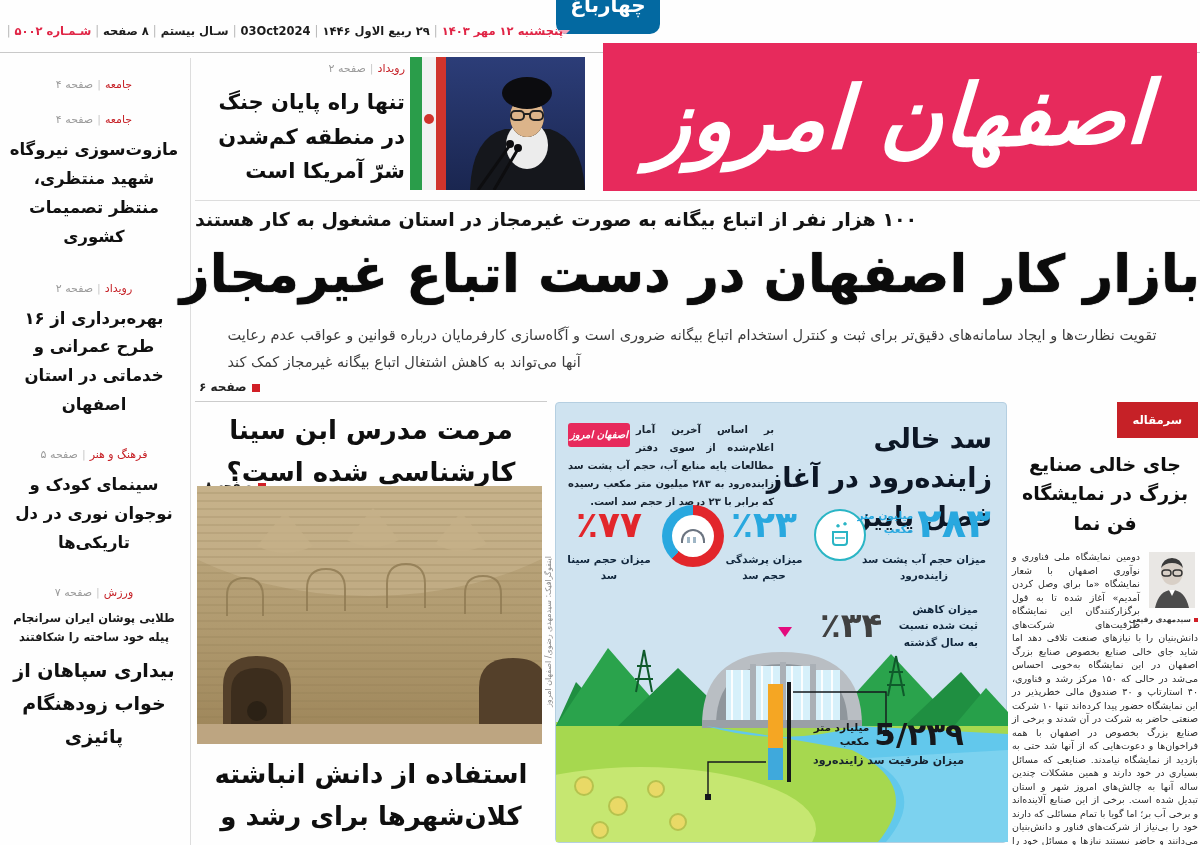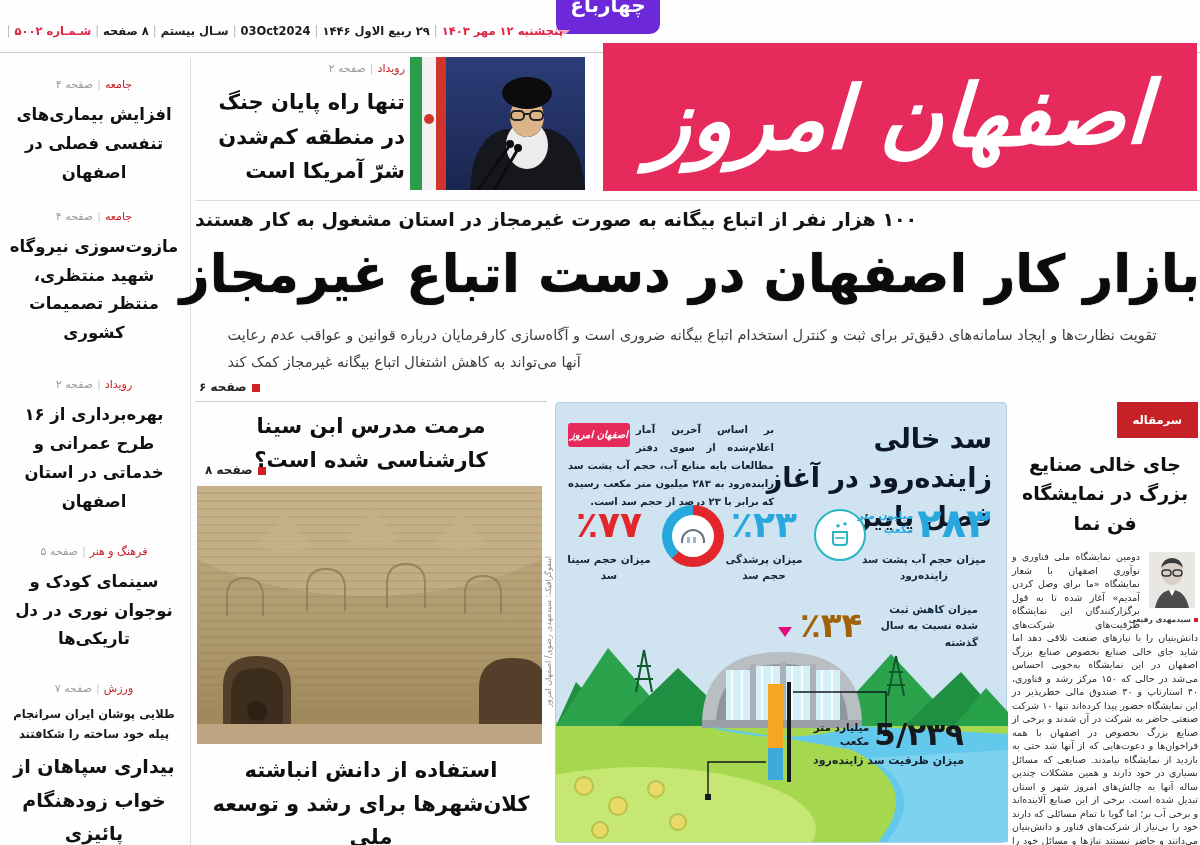--- a/index.html
+++ b/index.html
@@ -6,21 +6,21 @@
   *{box-sizing:border-box;}
   body{font-family:"DejaVu Sans", sans-serif;}
   .page{position:relative;width:1200px;height:845px;background:#fefefe;overflow:hidden;direction:rtl;}
 
   
   .dateline{position:absolute;left:5px;top:24px;width:558px;font-size:11.5px;font-weight:bold;color:#1c1c1c;text-align:right;white-space:nowrap;}
   .dateline .sep{color:#b7b7b7;margin:0 4px;font-weight:normal;}
   .dateline .red{color:#e02445;}
   .rule-top{position:absolute;left:0;top:52px;width:1200px;height:1px;background:#c9c9c9;}
 
-  .supp-tab{position:absolute;left:556px;top:0;width:104px;height:34px;background:#6d28d9;border-radius:0 0 10px 10px;overflow:hidden;}
+  .supp-tab{position:absolute;left:556px;top:0;width:104px;height:34px;background:#0369a1;border-radius:0 0 10px 10px;overflow:hidden;}
   .supp-tab span{display:block;margin-top:-7px;text-align:center;color:#fff;font-weight:bold;font-size:20px;letter-spacing:6px;white-space:nowrap;}
   .supp-tab::after{content:"";position:absolute;left:2px;bottom:-8px;border:6px solid transparent;border-top-color:#f2a6ba;}
 
   
   .masthead{position:absolute;left:603px;top:43px;width:594px;height:148px;background:#e72a5c;display:flex;align-items:center;justify-content:center;}
   .masthead .logo-script{color:#fff;font-size:86px;font-weight:bold;font-style:italic;transform:skewX(-4deg) rotate(-1deg);white-space:nowrap;line-height:1;}
 
   
   .sidebar{position:absolute;left:0;top:56px;width:188px;}
   .v-rule{position:absolute;left:190px;top:58px;width:1px;height:787px;background:#ddd;}
@@ -44,21 +44,21 @@
   .main-story h1{margin:14px 0 0;font-size:52px;font-weight:bold;color:#0b0b0b;letter-spacing:-1px;white-space:nowrap;text-shadow:0 0 1px #0b0b0b;}
   .main-story .sub{margin:18px auto 0;width:940px;font-size:14.5px;line-height:1.85;color:#3c3c3c;}
   .badge{font-size:12px;font-weight:bold;color:#222;white-space:nowrap;}
   .badge .sq{display:inline-block;width:8px;height:8px;background:#d11f26;margin-left:5px;vertical-align:middle;}
   .main-badge{position:absolute;left:4px;top:172px;}
 
   .rule-col{position:absolute;left:195px;top:401px;width:352px;height:1px;background:#ccc;}
 
   
   .col-story1{position:absolute;left:197px;top:410px;width:348px;text-align:center;}
-  .col-story1 h2,.col-story2 h2{margin:0;font-size:21px;line-height:1.6;font-weight:bold;color:#0f0f0f;}
+  .col-story1 h2,.col-story2 h2{margin:0;font-size:26px;line-height:1.6;font-weight:bold;color:#0f0f0f;}
   .col-story1 .badge{position:absolute;left:8px;bottom:2px;}
   .dome-photo{position:absolute;left:197px;top:486px;width:345px;height:258px;overflow:hidden;}
   .col-story2{position:absolute;left:197px;top:754px;width:348px;text-align:center;}
   .v-credit{position:absolute;left:544px;top:556px;height:268px;writing-mode:vertical-rl;transform:rotate(180deg);font-size:8px;color:#8a8a8a;white-space:nowrap;}
 
   
   .ig{position:absolute;left:555px;top:402px;width:452px;height:441px;background:#cfe3f0;border:1px solid #b5cfe1;border-radius:4px;}
   .ig-title{position:absolute;right:14px;top:16px;width:230px;font-size:27px;font-weight:bold;color:#0d1726;line-height:1.45;text-align:right;}
   .ig-lead{position:absolute;left:12px;top:18px;width:206px;font-size:10px;line-height:1.8;color:#15212e;text-align:justify;font-weight:bold;}
   .ig-minilogo{float:left;width:62px;height:24px;background:#e72a5c;border-radius:3px;color:#fff;font-style:italic;font-weight:bold;font-size:10px;display:flex;align-items:center;justify-content:center;margin:2px 6px 2px 0;white-space:nowrap;}
@@ -73,21 +73,21 @@
   .vol-row{display:flex;flex-direction:row;align-items:center;justify-content:center;gap:4px;}
   .vol-row .num{font-size:40px;color:#29a8df;}
   .vol-row .unit{font-size:10.5px;font-weight:bold;color:#29a8df;line-height:1.3;text-align:right;}
   .donut{position:absolute;left:106px;top:102px;width:62px;height:62px;border-radius:50%;background:conic-gradient(#e2262b 0 62%,#29a8df 62% 100%);display:flex;align-items:center;justify-content:center;}
   .donut .hole{width:42px;height:42px;border-radius:50%;background:#fff;display:flex;align-items:center;justify-content:center;}
   .mini-dam{width:24px;height:14px;border:2px solid #6b7480;border-bottom:none;border-radius:12px 12px 0 0;position:relative;}
   .mini-dam::after{content:"";position:absolute;left:4px;right:4px;bottom:0;height:6px;background:repeating-linear-gradient(90deg,#9fb6c6 0 3px,#fff 3px 6px);}
   .wicon{position:absolute;left:258px;top:106px;width:52px;height:52px;border-radius:50%;background:#fff;border:2.5px solid #2ab5c5;display:flex;align-items:center;justify-content:center;}
   .st-decrease{position:absolute;left:222px;top:198px;width:200px;display:flex;flex-direction:row;align-items:center;gap:8px;justify-content:flex-start;}
   .st-decrease .lbl{font-size:10.5px;font-weight:bold;color:#10263c;line-height:1.55;text-align:right;}
-  .st-decrease .num{font-size:34px;font-weight:bold;color:#a16207;direction:ltr;line-height:1;}
+  .st-decrease .num{font-size:34px;font-weight:bold;color:#404040;direction:ltr;line-height:1;margin-left:20px;}
   .tri-down{width:0;height:0;border-left:7px solid transparent;border-right:7px solid transparent;border-top:10px solid #e40b7d;margin-top:14px;}
   .ig-scene{position:absolute;left:0;bottom:0;width:452px;height:208px;}
   .capacity{position:absolute;right:42px;top:316px;width:200px;text-align:right;}
   .cap-row{display:flex;flex-direction:row;align-items:center;justify-content:flex-start;gap:5px;}
   .cap-row .num{font-size:31px;font-weight:bold;color:#15181c;direction:ltr;line-height:1;}
   .cap-row .unit{font-size:10.5px;font-weight:bold;color:#15181c;line-height:1.3;}
   .capacity .lbl{margin-top:4px;font-size:11px;font-weight:bold;color:#15212e;}
   .ig-note{position:absolute;left:42px;top:376px;width:216px;text-align:center;font-size:12px;font-weight:bold;color:#0e2235;line-height:1.7;}
 
   
@@ -116,21 +116,20 @@
 
   <div class="masthead">
     <span class="logo-script">اصفهان امروز</span>
   </div>
 
   <div class="v-rule"></div>
   <div class="sidebar">
 
     <div class="sb-item">
       <div class="kicker"><span class="sec">جامعه</span><span class="sep">|</span><span class="pg">صفحه ۴</span></div>
-      <h3>افزایش بیماری‌های تنفسی فصلی در اصفهان</h3>
     </div>
 
     <div class="sb-item">
       <div class="kicker"><span class="sec">جامعه</span><span class="sep">|</span><span class="pg">صفحه ۴</span></div>
       <h3>مازوت‌سوزی نیروگاه شهید منتظری، منتظر تصمیمات کشوری</h3>
     </div>
 
     <div class="sb-item" style="margin-top:30px;">
       <div class="kicker"><span class="sec">رویداد</span><span class="sep">|</span><span class="pg">صفحه ۲</span></div>
       <h3>بهره‌برداری از ۱۶ طرح عمرانی و خدماتی در استان اصفهان</h3>

